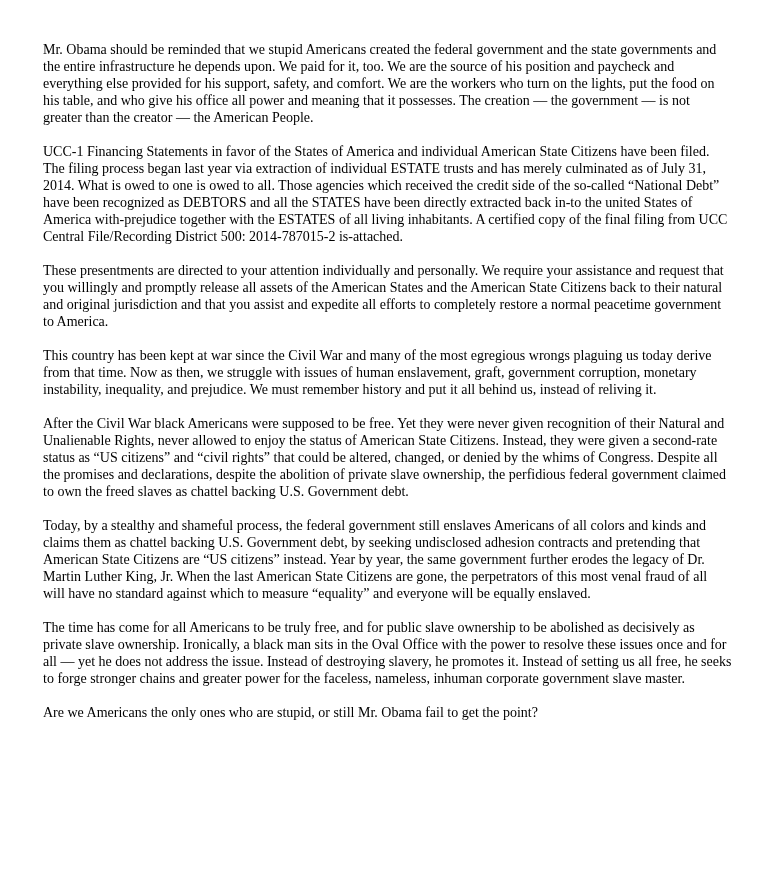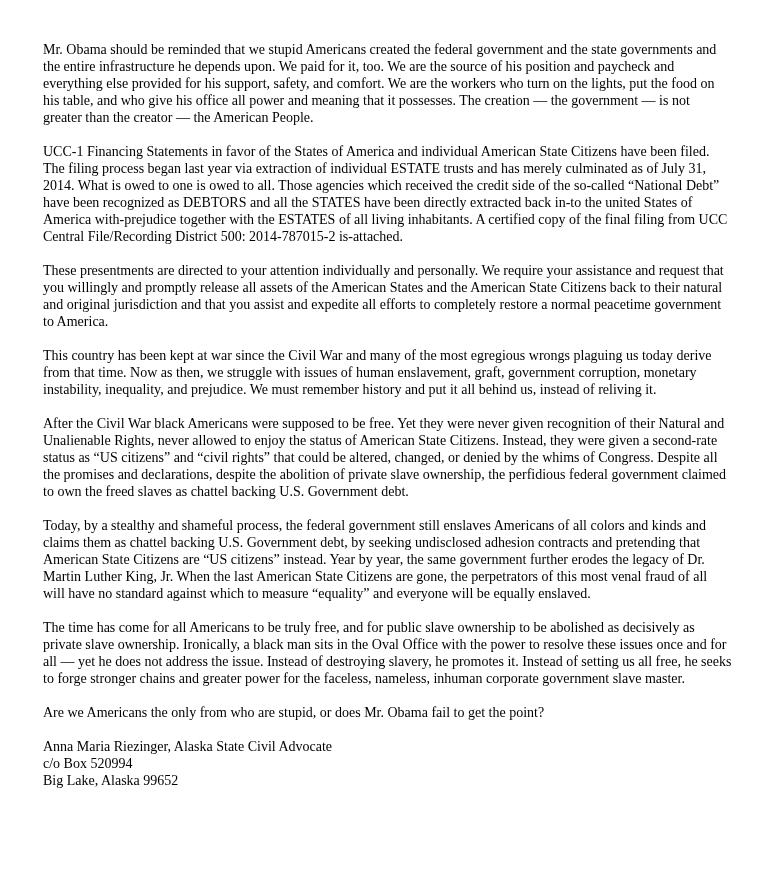--- a/index.html
+++ b/index.html
@@ -40,20 +40,15 @@
 
 <div class="page">
   <div class="letter-body">
     <p class="para">Mr. Obama should be reminded that we stupid Americans created the federal government and the state governments and the entire infrastructure he depends upon. We paid for it, too. We are the source of his position and paycheck and everything else provided for his support, safety, and comfort. We are the workers who turn on the lights, put the food on his table, and who give his office all power and meaning that it possesses. The creation — the government — is not greater than the creator — the American People.</p>
     <p class="para">UCC-1 Financing Statements in favor of the States of America and individual American State Citizens have been filed. The filing process began last year via extraction of individual ESTATE trusts and has merely culminated as of July 31, 2014. What is owed to one is owed to all. Those agencies which received the credit side of the so-called “National Debt” have been recognized as DEBTORS and all the STATES have been directly extracted back in-to the united States of America with-prejudice together with the ESTATES of all living inhabitants. A certified copy of the final filing from UCC Central File/Recording District 500: 2014-787015-2 is-attached.</p>
     <p class="para">These presentments are directed to your attention individually and personally. We require your assistance and request that you willingly and promptly release all assets of the American States and the American State Citizens back to their natural and original jurisdiction and that you assist and expedite all efforts to completely restore a normal peacetime government to America.</p>
     <p class="para">This country has been kept at war since the Civil War and many of the most egregious wrongs plaguing us today derive from that time. Now as then, we struggle with issues of human enslavement, graft, government corruption, monetary instability, inequality, and prejudice. We must remember history and put it all behind us, instead of reliving it.</p>
     <p class="para">After the Civil War black Americans were supposed to be free. Yet they were never given recognition of their Natural and Unalienable Rights, never allowed to enjoy the status of American State Citizens. Instead, they were given a second-rate status as “US citizens” and “civil rights” that could be altered, changed, or denied by the whims of Congress. Despite all the promises and declarations, despite the abolition of private slave ownership, the perfidious federal government claimed to own the freed slaves as chattel backing U.S. Government debt.</p>
     <p class="para">Today, by a stealthy and shameful process, the federal government still enslaves Americans of all colors and kinds and claims them as chattel backing U.S. Government debt, by seeking undisclosed adhesion contracts and pretending that American State Citizens are “US citizens” instead. Year by year, the same government further erodes the legacy of Dr. Martin Luther King, Jr. When the last American State Citizens are gone, the perpetrators of this most venal fraud of all will have no standard against which to measure “equality” and everyone will be equally enslaved.</p>
     <p class="para">The time has come for all Americans to be truly free, and for public slave ownership to be abolished as decisively as private slave ownership. Ironically, a black man sits in the Oval Office with the power to resolve these issues once and for all — yet he does not address the issue. Instead of destroying slavery, he promotes it. Instead of setting us all free, he seeks to forge stronger chains and greater power for the faceless, nameless, inhuman corporate government slave master.</p>
-    <p class="para">Are we Americans the only from who are stupid, or does Mr. Obama fail to get the point?</p>
-    <div class="signature-block">
-      <div class="sig-line">Anna Maria Riezinger, Alaska State Civil Advocate</div>
-      <div class="sig-line">c/o Box 520994</div>
-      <div class="sig-line">Big Lake, Alaska 99652</div>
-    </div>
+    <p class="para">Are we Americans the only ones who are stupid, or still Mr. Obama fail to get the point?</p>
   </div>
 </div>
 
 </body></html>

